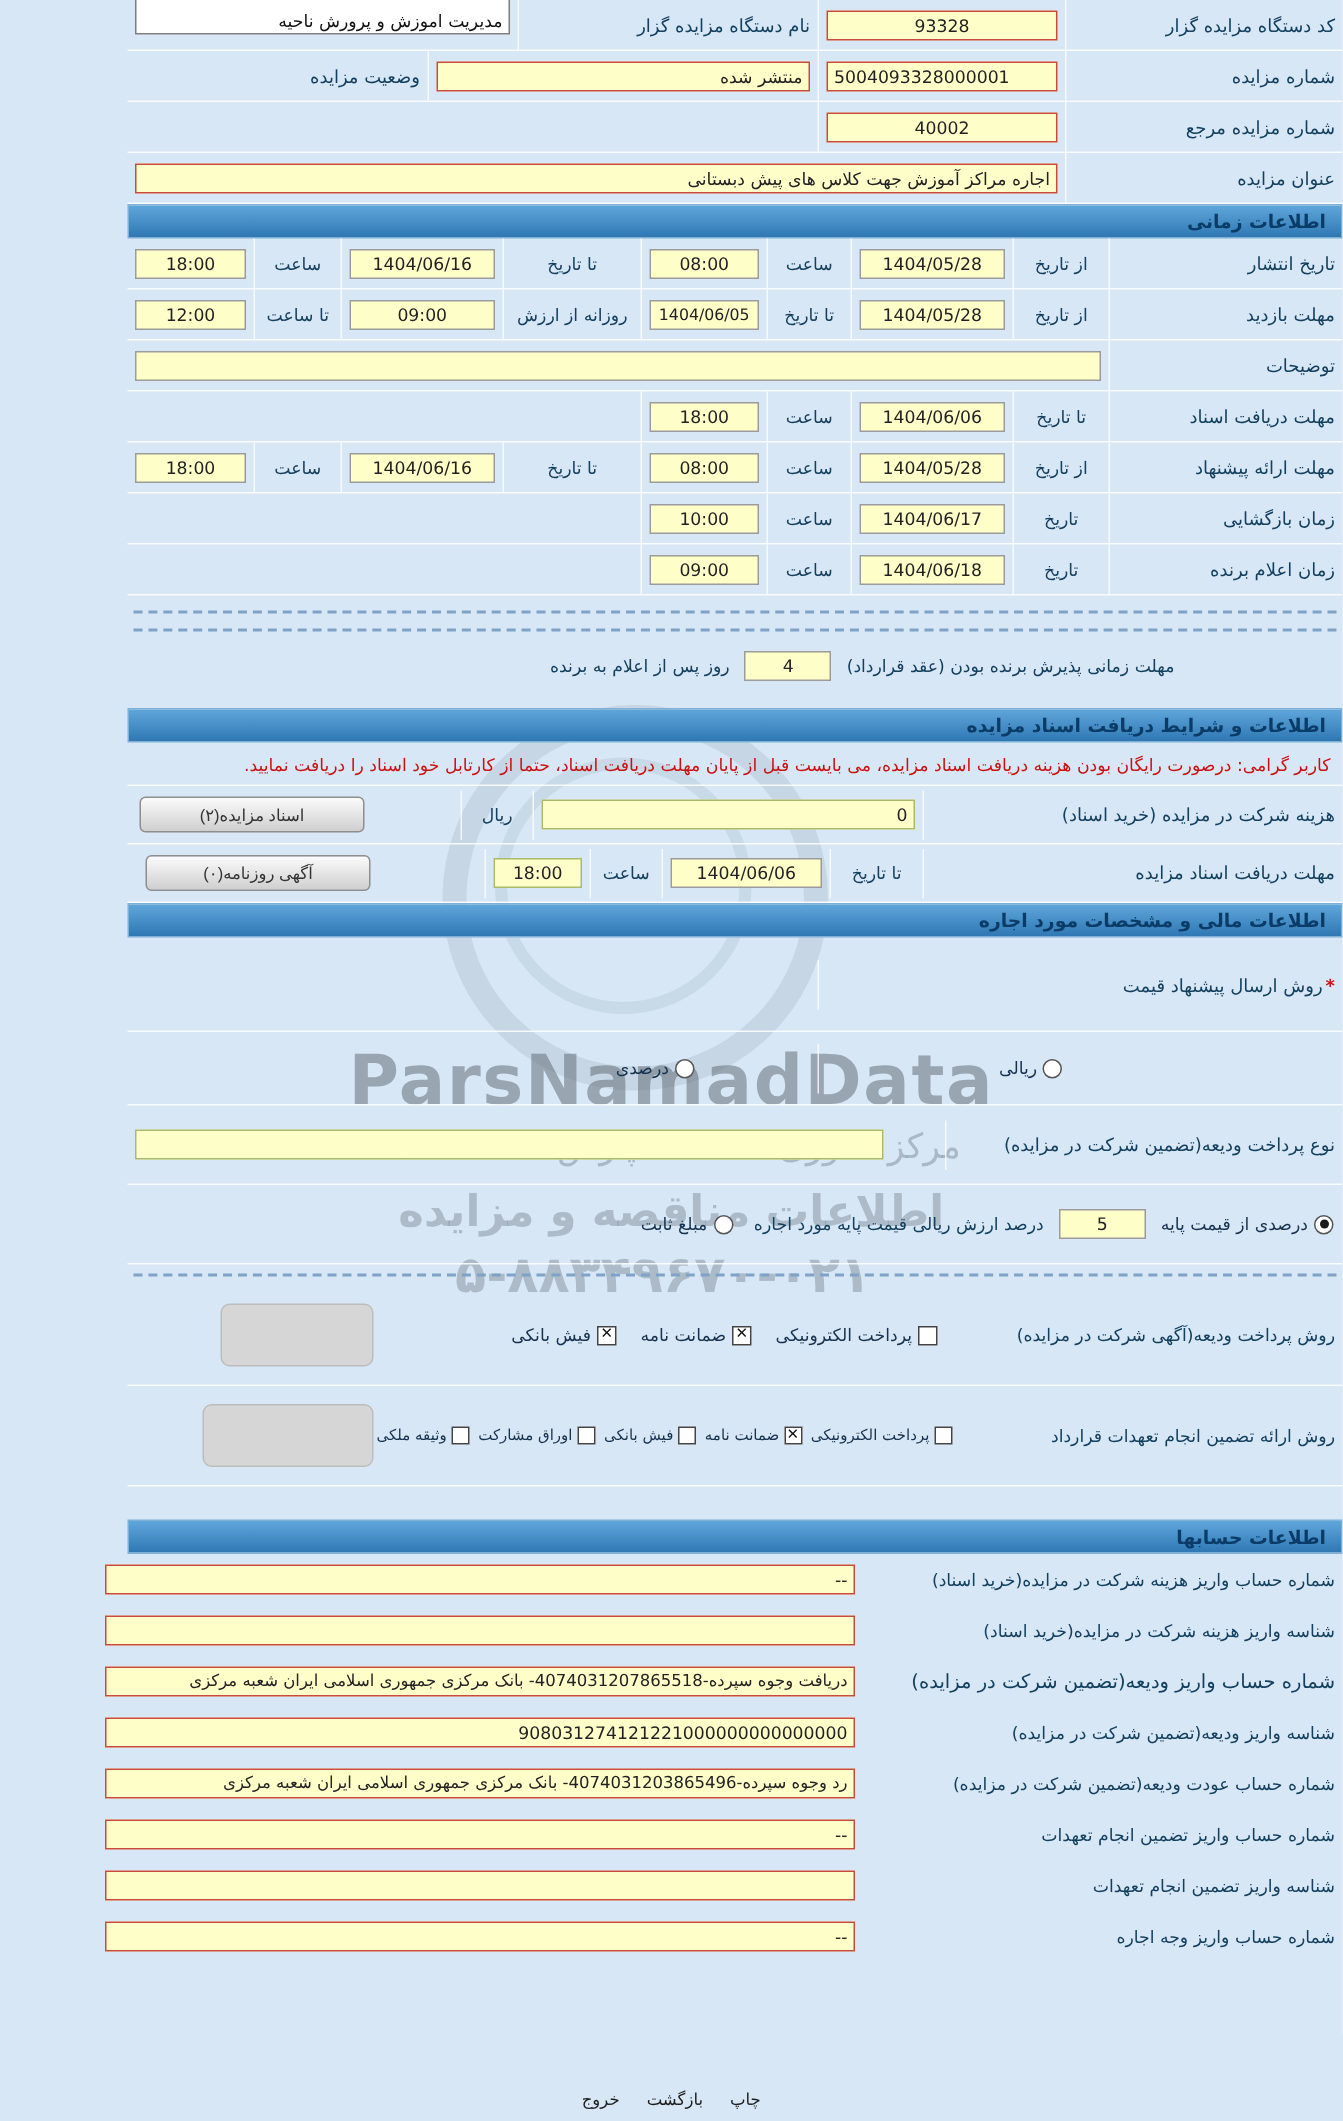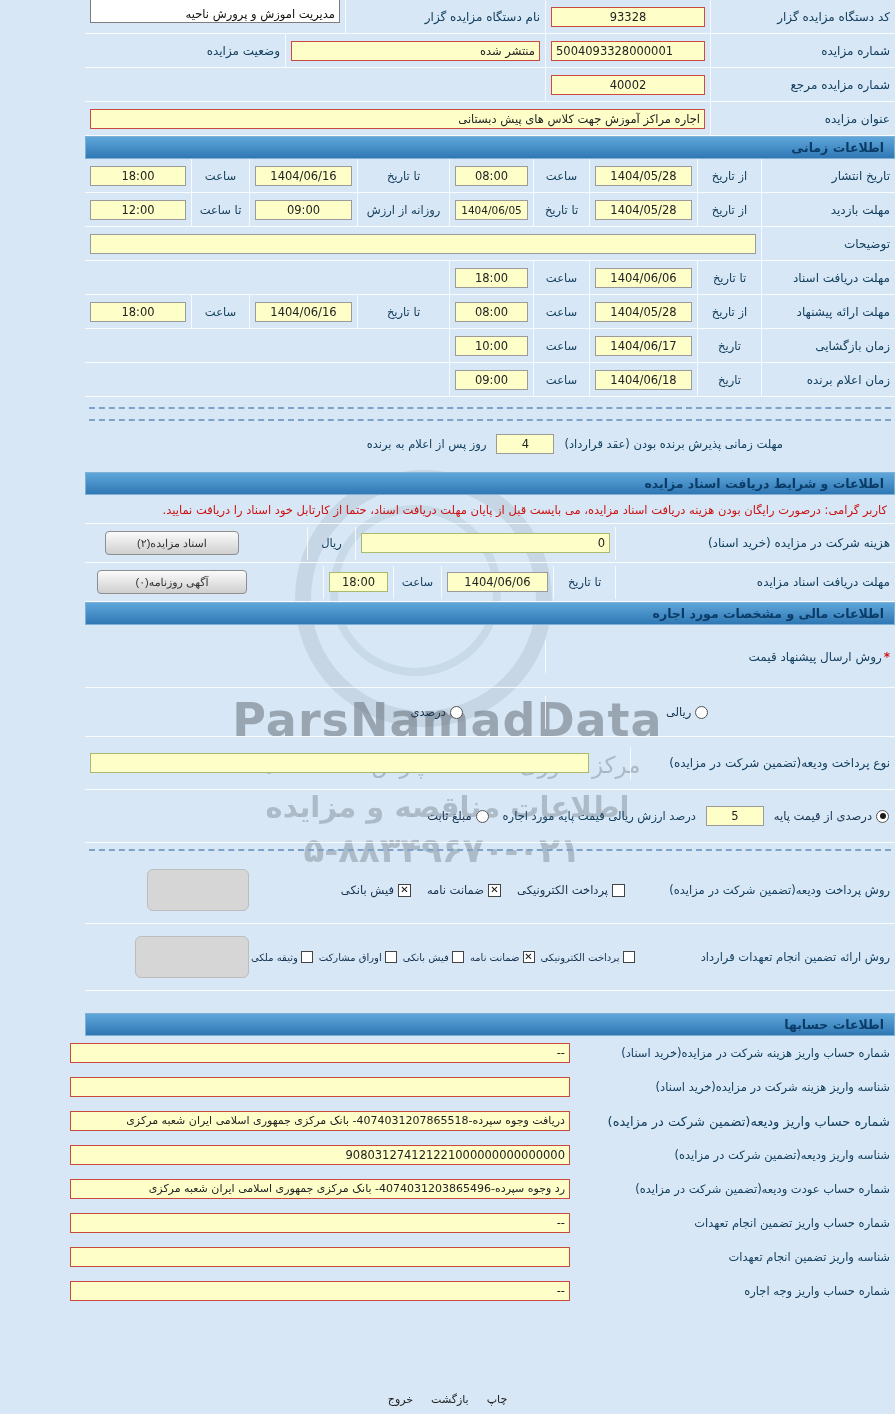--- a/index.html
+++ b/index.html
@@ -40,21 +40,21 @@
   .footer span{cursor:pointer;}
   
   .wm{position:absolute;inset:0;z-index:1;pointer-events:none;}
   .wm-logo{position:absolute;left:295px;top:470px;width:225px;height:225px;border-radius:50%;border:16px solid rgba(100,115,130,.14);}
   .wm-logo-inner{position:absolute;left:330px;top:505px;width:155px;height:155px;border-radius:50%;border:8px solid rgba(100,115,130,.12);}
   .wm-brand{position:absolute;left:0;right:0;top:693px;text-align:center;font-size:46px;font-weight:bold;color:rgba(92,102,112,.5);letter-spacing:1px;direction:ltr;}
   .wm-l1{position:absolute;left:0;right:0;top:752px;text-align:center;font-size:23px;color:rgba(110,122,136,.42);}
   .wm-l2{position:absolute;left:0;right:0;top:790px;text-align:center;font-size:29px;font-weight:bold;color:rgba(110,122,136,.40);}
   .wm-phone{position:absolute;left:0;right:11px;top:830px;text-align:center;font-size:34px;font-weight:bold;color:rgba(110,122,136,.40);direction:ltr;letter-spacing:2px;}
   
-  .c1{width:134px;} .c2{width:64px;} .c3{width:108px;} .c4{width:56px;} .c5{width:84px;}
+  .c1{width:156px;} .c2{width:64px;} .c3{width:108px;} .c4{width:56px;} .c5{width:84px;}
   .c6{width:92px;} .c7{width:108px;} .c8{width:58px;} .c9{flex:1;}
   .sub{justify-content:center;font-size:11.5px;color:#16405f;white-space:nowrap;}
 </style>
 </head>
 <body>
 
 <div class="page">
 
   <div class="wm">
     <div class="wm-logo"></div>
@@ -294,21 +294,21 @@
       <div class="cell tr" style="width:280px;">
           <span class="lbl">هزینه شرکت در مزایده (خرید اسناد)</span>
         </div>
       <div class="cell" style="width:260px;">
           <span class="fld olive rt">0</span>
         </div>
       <div class="cell sub" style="width:48px;">
           <span>ریال</span>
         </div>
       <div class="spacer"></div>
-      <button class="gbtn" style="width:134px;justify-content:center;margin-left:20px;">اسناد مزایده(۲)</button>
+      <button class="gbtn" style="width:150px;justify-content:center;margin-left:8px;">اسناد مزایده(۲)</button>
     </div>
 
     <div class="row" style="min-height:38px;">
       <div class="cell tr" style="width:280px;">
           <span class="lbl">مهلت دریافت اسناد مزایده</span>
         </div>
       <div class="cell sub" style="width:62px;">
           <span>تا تاریخ</span>
         </div>
       <div class="cell" style="width:112px;">
@@ -371,21 +371,21 @@
         <span class="radio"></span>
         <span>مبلغ ثابت</span>
       </span>
       <div class="spacer"></div>
     </div>
 
     <div class="dash2"></div>
 
     <div class="row" style="min-height:66px;">
       <div class="cell tr" style="width:265px;border-left:none;">
-          <span class="lbl" style="font-size:11.5px;">روش پرداخت ودیعه(تضمین شرکت در مزایده)</span>
+          <span class="lbl" style="font-size:11.5px;">روش پرداخت ودیعه(آگهی شرکت در مزایده)</span>
         </div>
       <div class="cell" style="gap:16px;border-left:none;">
         <span class="opt">
           <span class="chk"></span>
           <span>پرداخت الکترونیکی</span>
         </span>
         <span class="opt">
           <span class="chk on"></span>
           <span>ضمانت نامه</span>
         </span>

